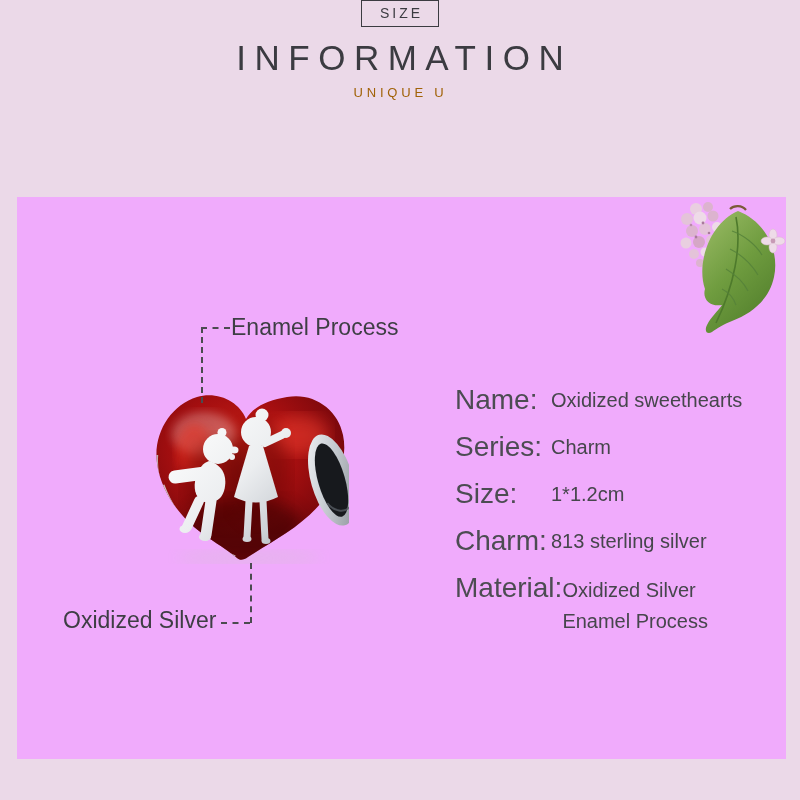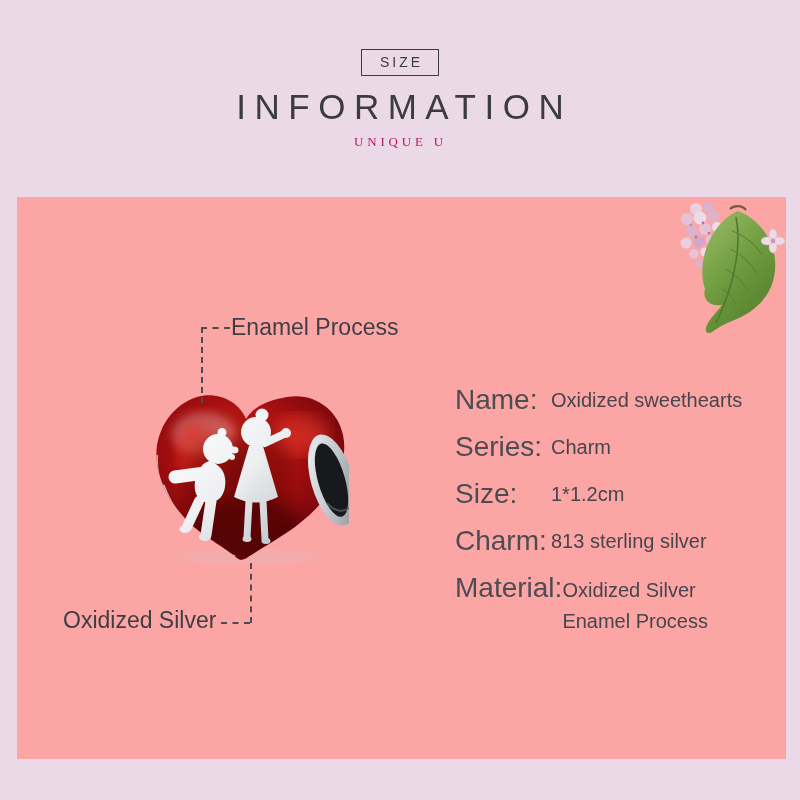--- a/index.html
+++ b/index.html
@@ -6,40 +6,39 @@
   body{
     width:800px;height:800px;
     background:#ebd9e8;
     font-family:"Liberation Sans","DejaVu Sans",sans-serif;
     position:relative;overflow:hidden;
     color:#3c3c42;
   }
   
   .header{position:absolute;top:0;left:0;width:800px;height:197px;text-align:center;}
   .size-badge{
-    display:inline-block;margin-top:49px;
+    display:inline-block;
     padding:4px 15px 5px 18px;
     border:1.5px solid #3b3b41;
     font-size:14px;letter-spacing:3px;color:#3b3b41;
   }
   .title{
     margin-top:11px;
     font-size:35px;letter-spacing:8.5px;padding-left:8.5px;
     color:#3b3b41;font-weight:400;
   }
   .subtitle{
     margin-top:7px;
     font-size:13px;letter-spacing:3.8px;padding-left:1px;
-    color:#be185d;
-    font-family:Liberation Serif, serif;
+    color:#a16207;
   }
   
   .card{
     position:absolute;left:17px;top:197px;width:769px;height:562px;
-    background:#fca5a5;
+    background:#f0abfc;
   }
   .card > *{position:absolute;}
   
   .dash-v{border-left:2px dashed #4b4b50;width:0;}
   .dash-h{border-top:2px dashed #4b4b50;height:0;}
   .annot{
     font-size:23px;color:#3e3e44;white-space:nowrap;
   }
   #enamel-label{left:214px;top:117px;}
   #enamel-dash-h{left:184px;top:130px;width:29px;}

